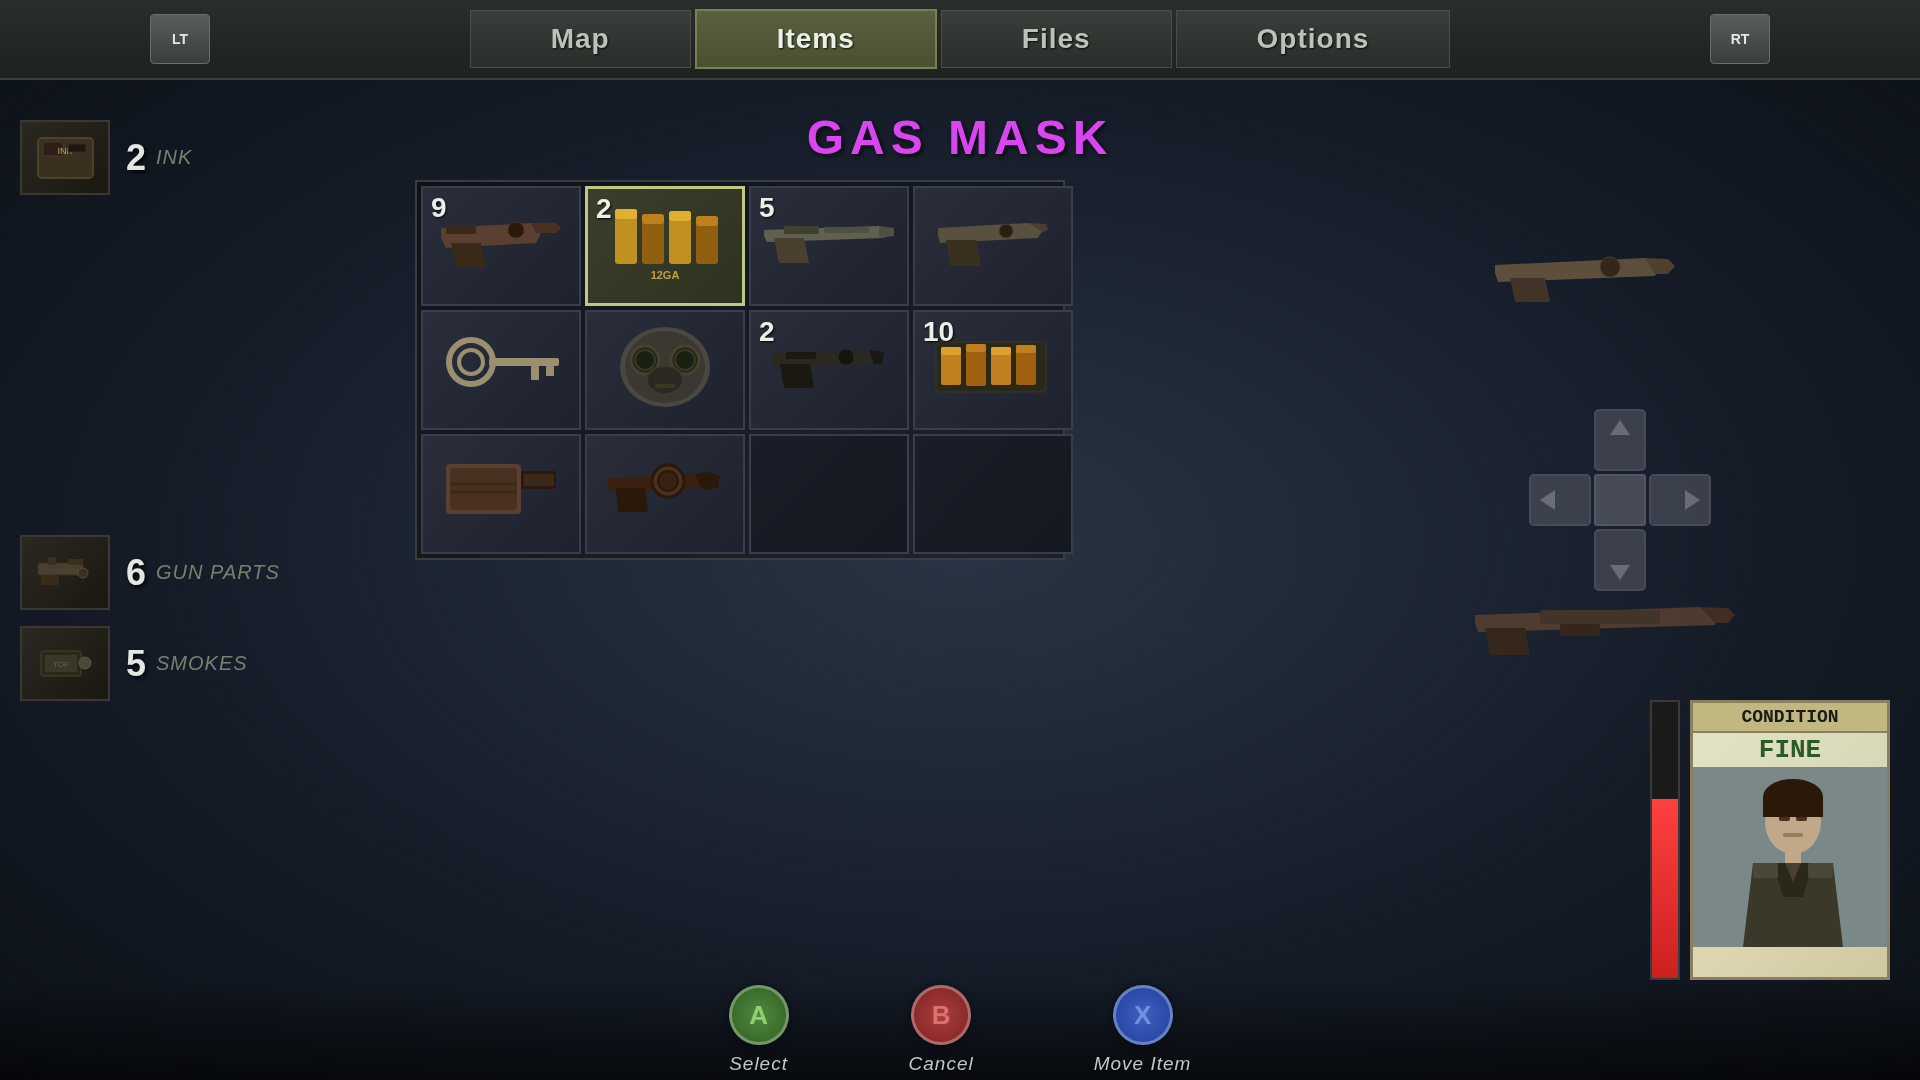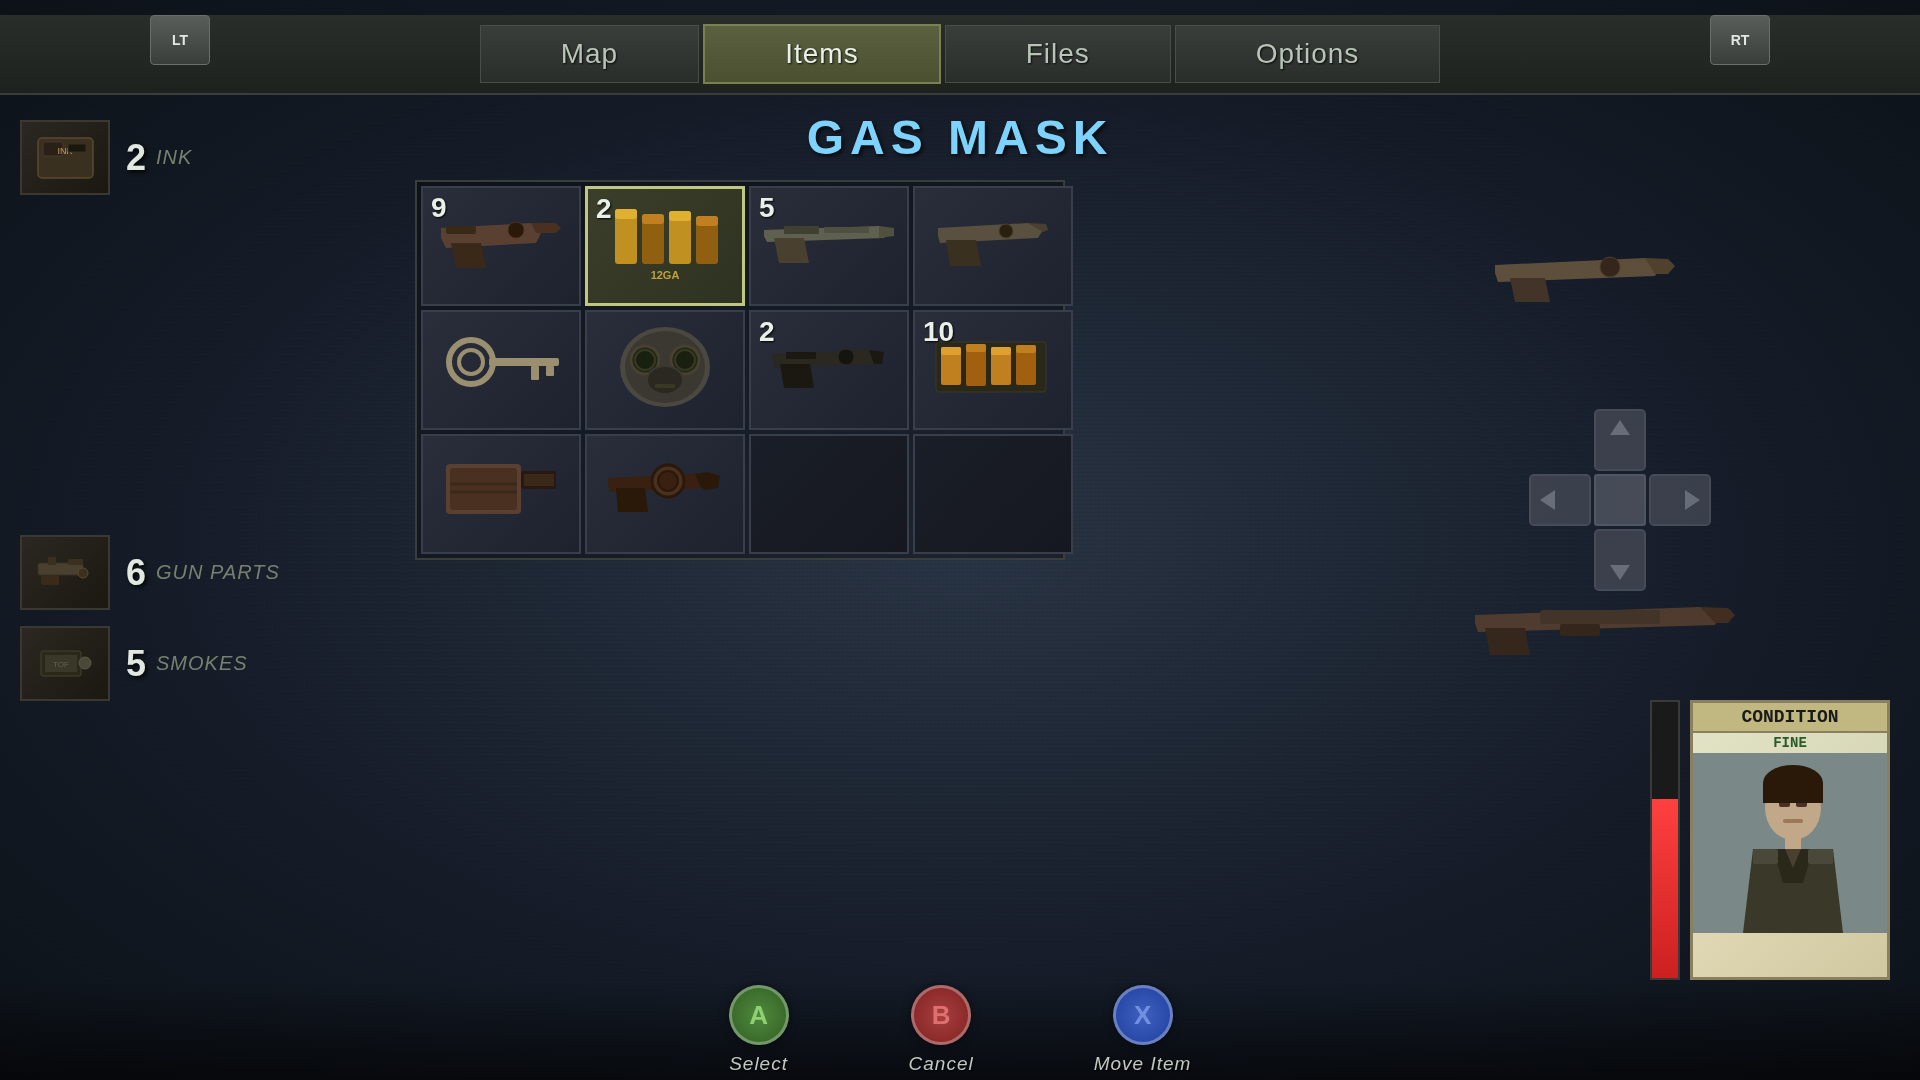--- a/index.html
+++ b/index.html
@@ -27,41 +27,42 @@
       position: absolute;
       inset: 0;
       background-image: 
         repeating-linear-gradient(0deg, transparent, transparent 3px, rgba(0,0,0,0.05) 3px, rgba(0,0,0,0.05) 4px),
         repeating-linear-gradient(90deg, transparent, transparent 3px, rgba(0,0,0,0.03) 3px, rgba(0,0,0,0.03) 4px);
     }
 
     
     .top-nav {
       position: absolute;
-      top: 15px;
+      top: 0;
       left: 0;
       right: 0;
       height: 80px;
       display: flex;
+      align-items: center;
       justify-content: center;
       background: linear-gradient(180deg, #2a2e2a 0%, #1e221e 100%);
       border-bottom: 2px solid #3a3e3a;
       z-index: 10;
     }
 
     .nav-tabs {
       display: flex;
       gap: 4px;
       align-items: center;
     }
 
     .nav-tab {
       padding: 12px 80px;
       font-size: 28px;
-      font-weight: normal;
+      font-weight: bold;
       color: #b8c4b8;
       cursor: pointer;
       background: linear-gradient(180deg, #3a3e3a 0%, #2a2e2a 100%);
       border: 1px solid #4a4e4a;
       letter-spacing: 1px;
       text-shadow: 1px 1px 2px rgba(0,0,0,0.8);
     }
 
     .nav-tab.active {
       background: linear-gradient(180deg, #5a6040 0%, #4a5030 100%);
@@ -97,21 +98,21 @@
       bottom: 0;
       z-index: 5;
     }
 
     
     .page-title {
       text-align: center;
       margin-top: 30px;
       font-size: 48px;
       font-weight: bold;
-      color: #7dd3fc;
+      color: #d946ef;
       letter-spacing: 6px;
       text-shadow: 2px 2px 4px rgba(0,0,0,0.8);
     }
 
     
     .action-menu {
       position: absolute;
       left: 20px;
       top: 200px;
       width: 370px;
@@ -209,21 +210,21 @@
       font-size: 18px;
       font-weight: bold;
       color: #1a1a1a;
       text-align: center;
       font-family: 'Courier New', monospace;
       border-bottom: 2px solid #8a8060;
     }
 
     .condition-status {
       text-align: center;
-      font-size: 14px;
+      font-size: 26px;
       font-weight: bold;
       color: #2a5a2a;
       font-family: 'Courier New', monospace;
       padding: 2px;
       background: rgba(200,220,200,0.3);
     }
 
     .character-portrait {
       width: 100%;
       height: 180px;

